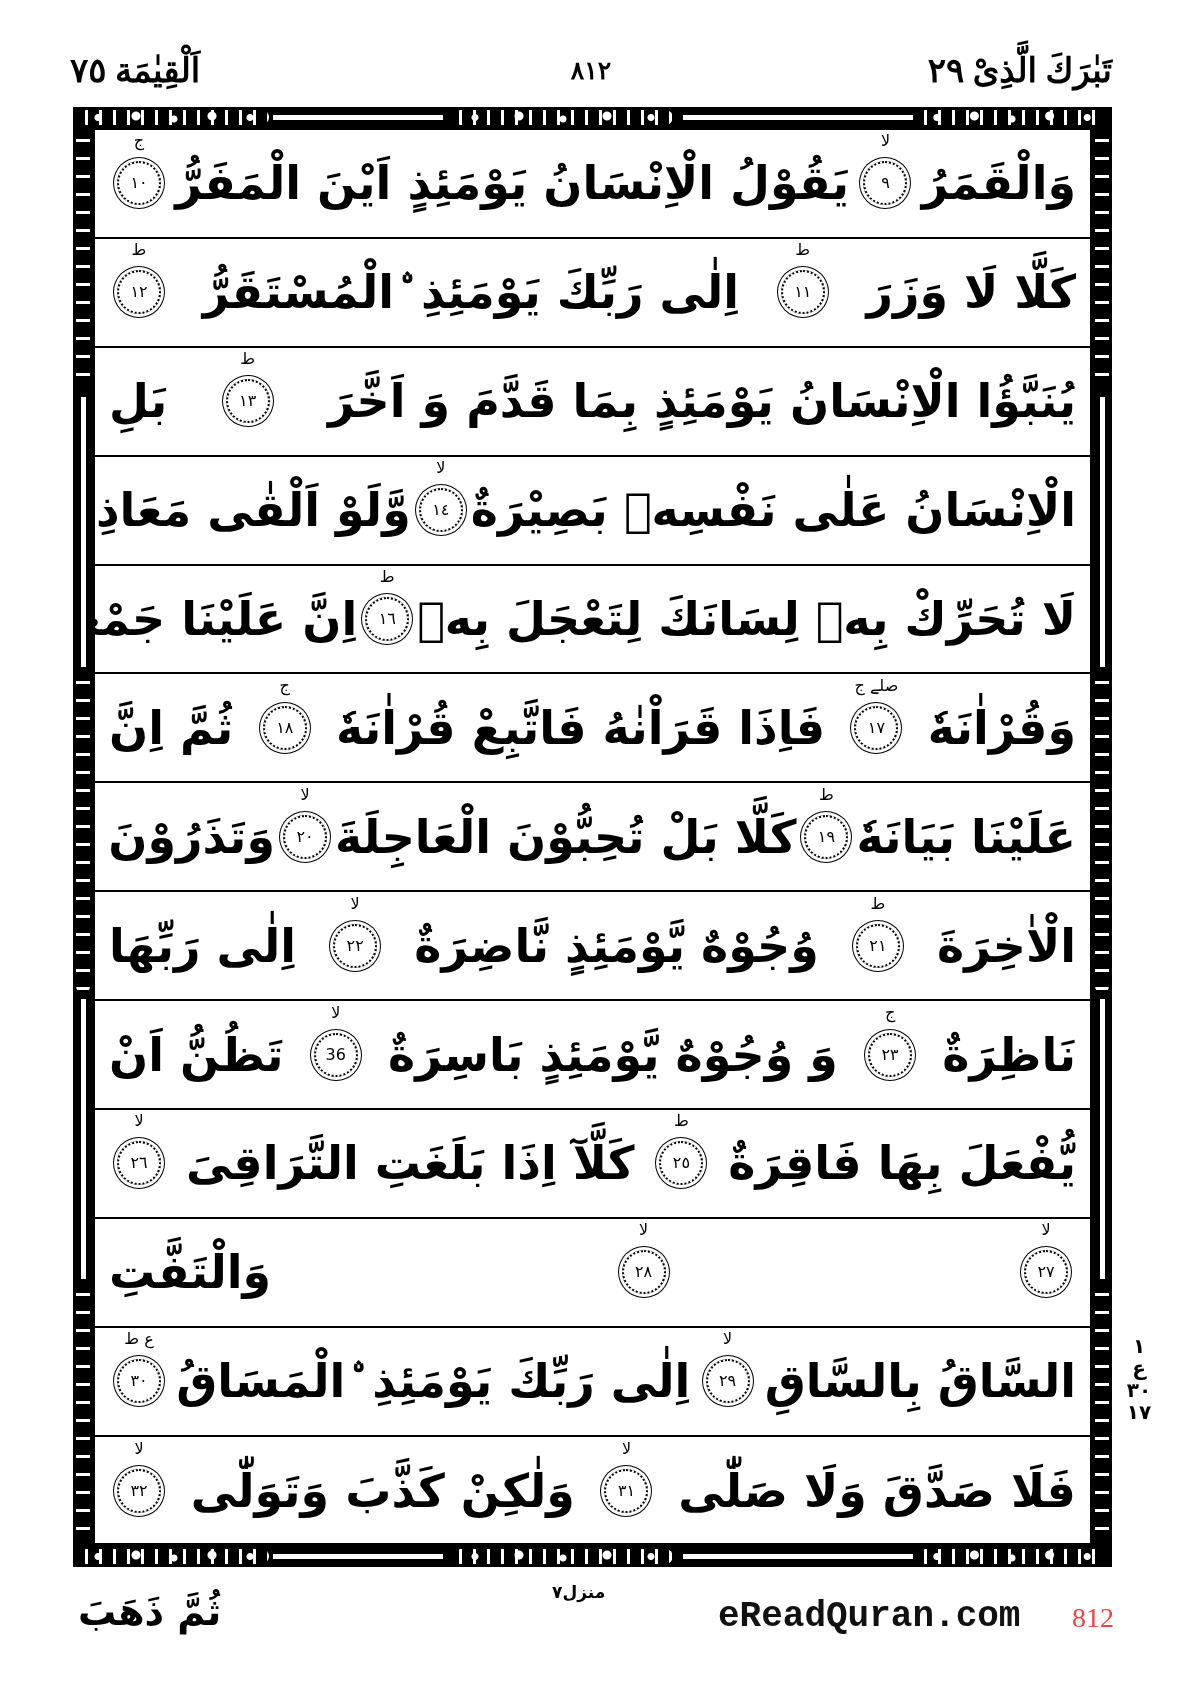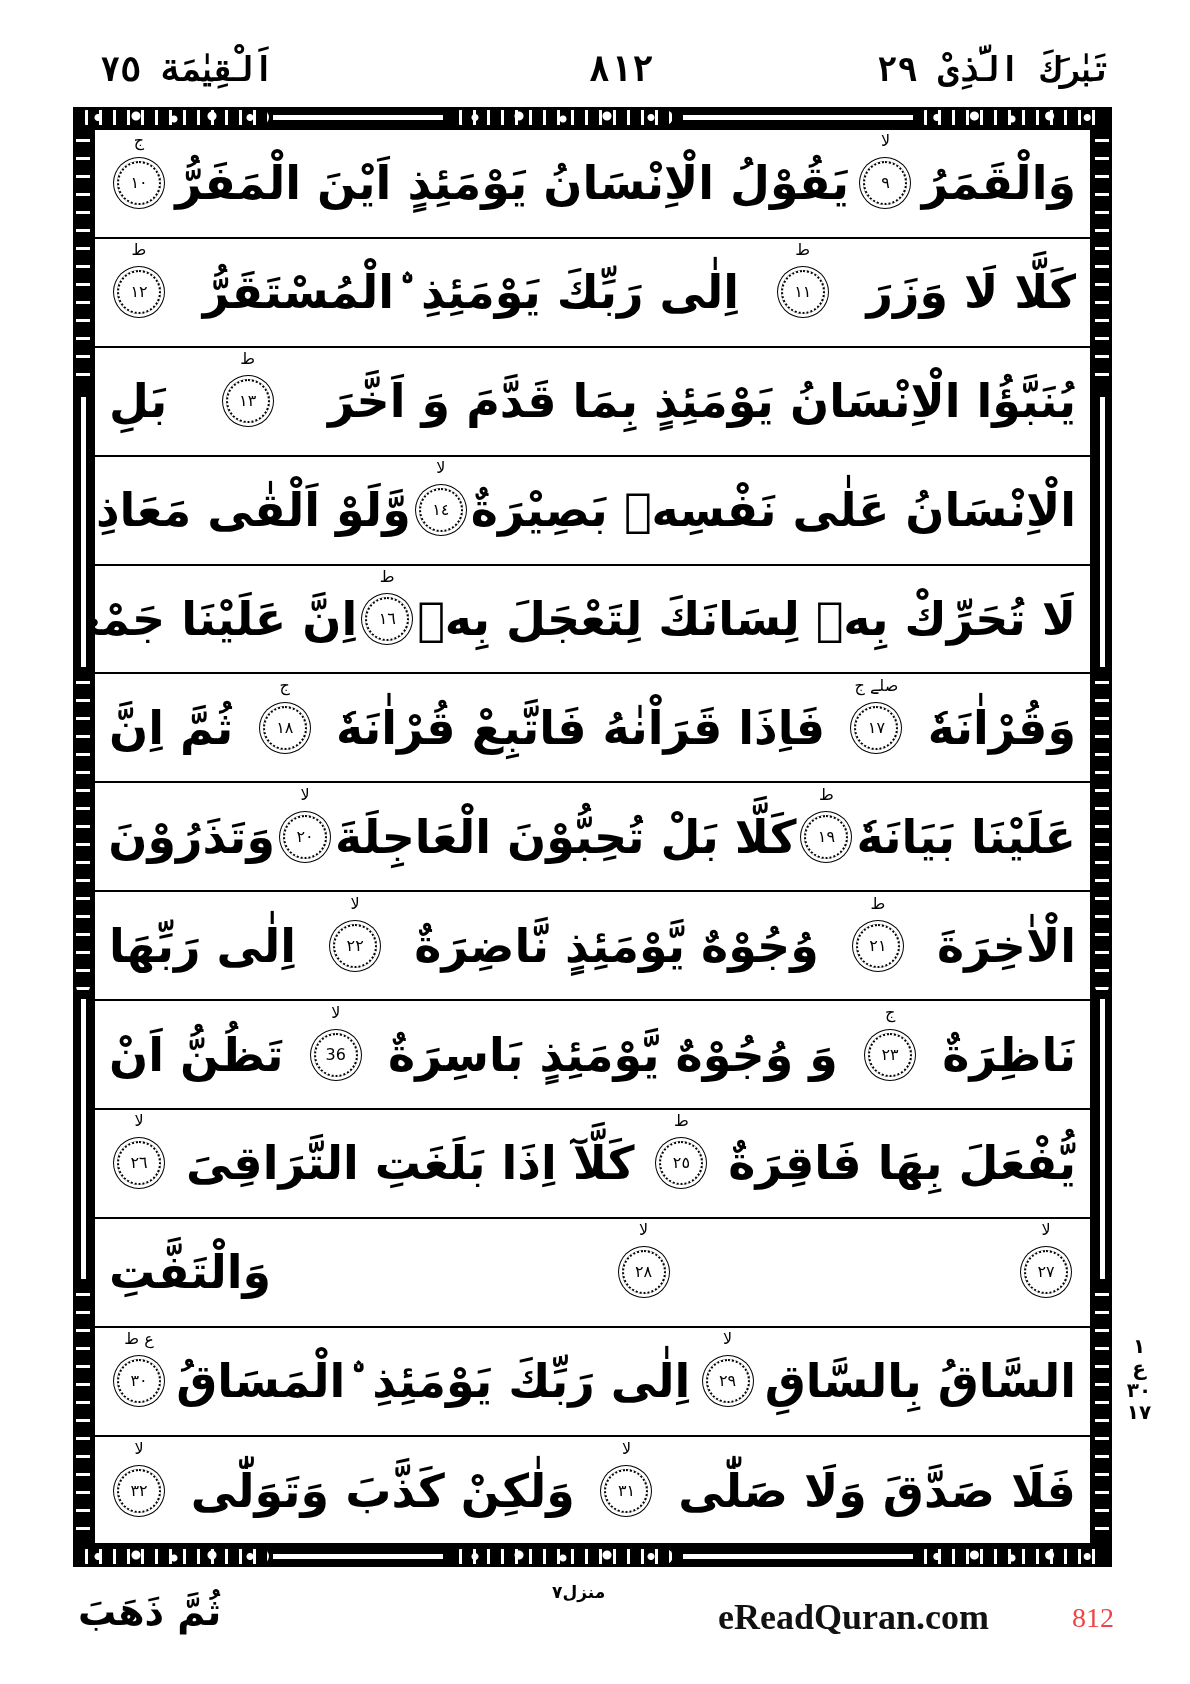--- a/index.html
+++ b/index.html
@@ -5,23 +5,23 @@
   html, body { margin:0; padding:0; }
   body {
     width:1190px; height:1684px; background:#ffffff; position:relative; overflow:hidden;
     font-family:"DejaVu Sans", sans-serif; color:#000;
   }
   .header {
     position:absolute; left:70px; right:78px; top:42px; height:56px;
     display:flex; justify-content:space-between; align-items:center; direction:ltr;
   }
   .header .h-left, .header .h-right, .header .h-center {
-    font-family:Liberation Mono, monospace; font-weight:bold; font-size:34px; direction:rtl;margin-left:30px;
-  }
-  .header .h-center { position:absolute; left:50%; transform:translateX(-50%); font-size:36px; }
+    font-family:Liberation Serif, serif; font-weight:bold; font-size:34px; direction:rtl;
+  }
+  .header .h-center { position:absolute; left:50%; transform:translateX(-50%); font-size:25px; }
 
   
   .frame {
     position:absolute; left:73px; top:107px; width:1039px; height:1460px;
     background:#000; box-sizing:border-box;
   }
   
   .band-top, .band-bottom {
     position:absolute; left:0; right:0; height:21px;
   }
@@ -83,21 +83,21 @@
     font-size:20px; font-weight:bold; line-height:1.1; direction:rtl;
   }
 
   .footer-left {
     position:absolute; left:78px; top:1590px; font-size:38px; font-weight:bold; direction:rtl;
   }
   .footer-manzil {
     position:absolute; left:552px; top:1582px; font-size:17px; font-weight:bold; direction:rtl;
   }
   .footer-site {
-    position:absolute; left:718px; top:1596px; font-family:Liberation Serif, serif;
+    position:absolute; left:718px; top:1596px; font-family:Liberation Mono, monospace;
     font-weight:bold; font-size:36px; color:#111;
   }
   .footer-num {
     position:absolute; left:1072px; top:1602px; font-family:"Liberation Serif", serif;
     font-size:28px; color:#ef4444;
   }
 </style>
 </head>
 <body>
 

